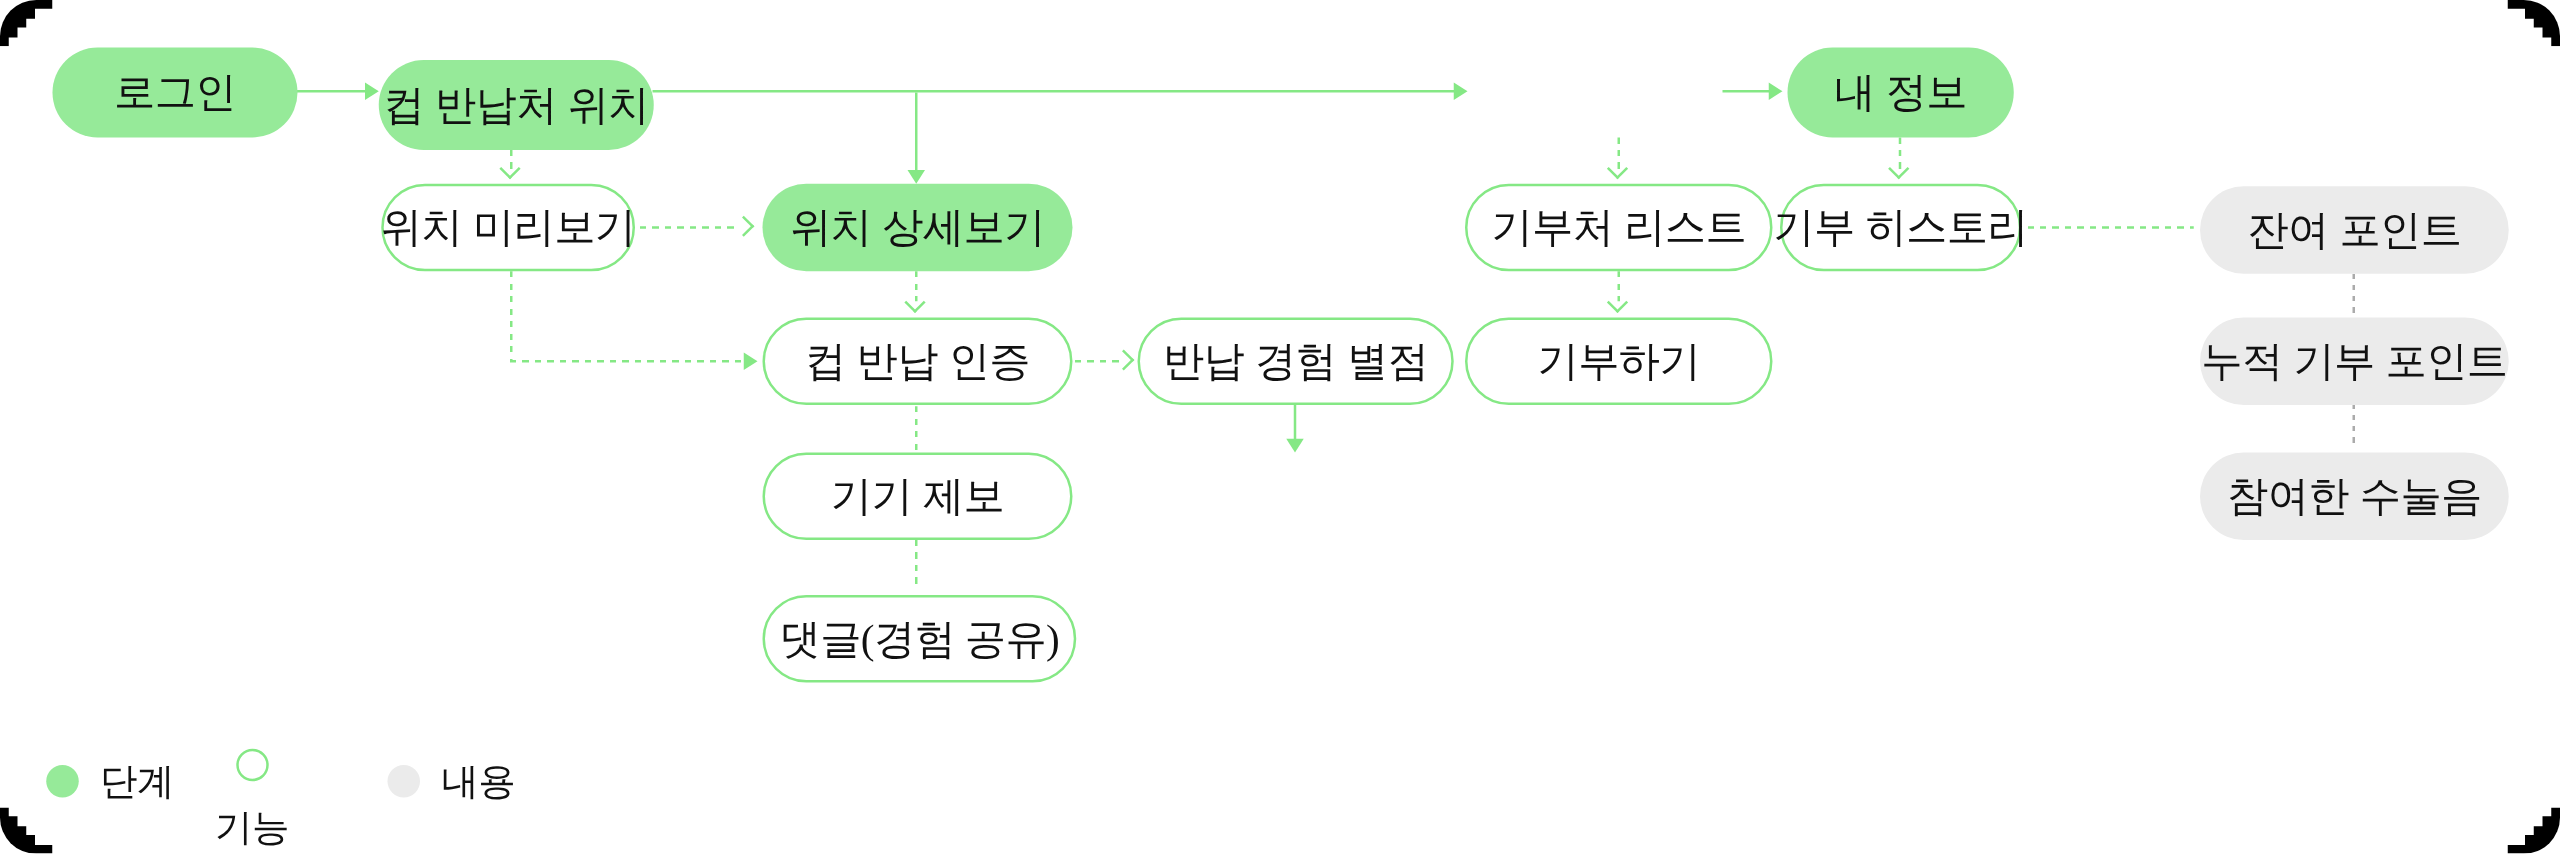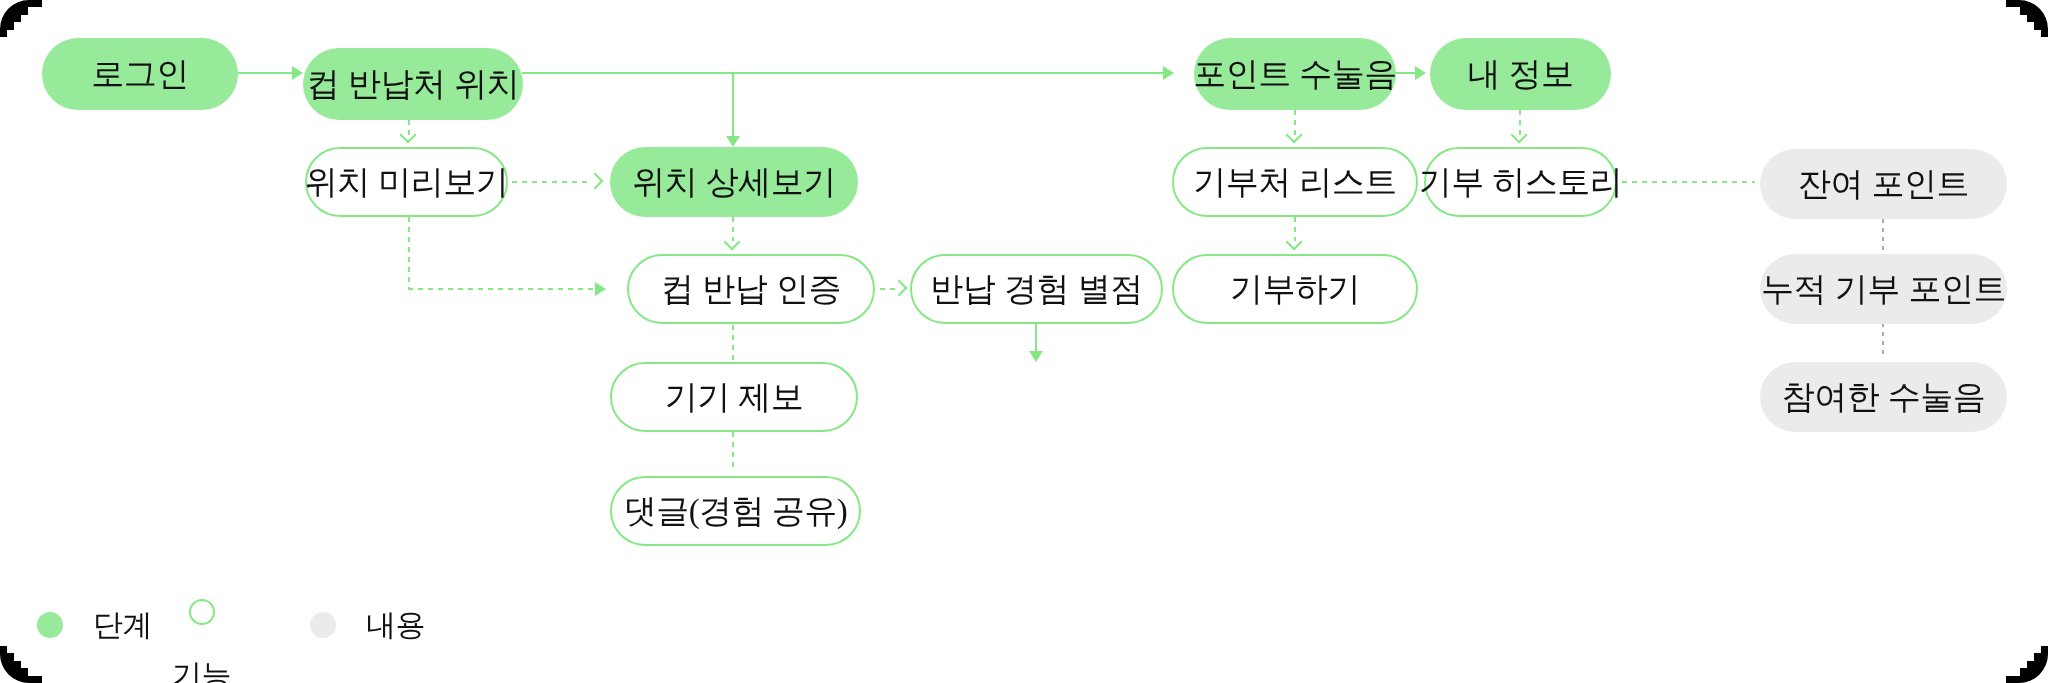--- a/index.html
+++ b/index.html
@@ -19,21 +19,21 @@
   .dash-v{position:absolute;width:2px;background:repeating-linear-gradient(to bottom,#85E885 0 5px,transparent 5px 10px);}
   .dash-h{position:absolute;height:2px;background:repeating-linear-gradient(to right,#85E885 0 5px,transparent 5px 10px);}
   .gdash-v{position:absolute;width:2px;background:repeating-linear-gradient(to bottom,#ABABAB 0 4px,transparent 4px 9px);}
   .tri-r{position:absolute;width:0;height:0;border-top:7px solid transparent;border-bottom:7px solid transparent;border-left:11px solid #85E885;}
   .tri-d{position:absolute;width:0;height:0;border-left:7px solid transparent;border-right:7px solid transparent;border-top:11px solid #85E885;}
   .chev{position:absolute;width:10px;height:10px;border-right:2px solid #85E885;border-bottom:2px solid #85E885;}
   .chev-d{transform:rotate(45deg);}
   .chev-r{transform:rotate(-45deg);}
 
   
-  .legend-item{position:absolute;top:599px;height:52px;display:flex;align-items:center;gap:30px;}
+  .legend-item{position:absolute;top:599px;height:52px;display:flex;align-items:center;gap:17px;}
   .legend-dot{width:26px;height:26px;border-radius:50%;box-sizing:border-box;flex:0 0 auto;}
   .legend-dot.step{background:#96EA99;}
   .legend-dot.function{background:#ffffff;border:2px solid #85E885;}
   .legend-dot.content{background:#EBEBEB;}
   .legend-label{font-size:30px;font-weight:500;letter-spacing:-0.5px;}
 
   
   .corner{position:absolute;width:43px;height:38px;background:#000000;
     clip-path:polygon(0px 0px,42px 0px,42px 7px,28px 7px,28px 15px,21px 15px,21px 22px,14px 22px,14px 30px,7px 30px,7px 37px,0px 37px);}
   .corner.tl{left:0;top:0;}
@@ -91,25 +91,24 @@
 
   <div class="dash-h" style="left:1622px;top:181px;width:133px;"></div>
 
   <div class="gdash-v" style="left:1882px;top:219px;height:32px;"></div>
   <div class="gdash-v" style="left:1882px;top:323px;height:36px;"></div>
 
   <div class="pill step r1" style="left:42px;  top:38px; width:196px;">로그인</div>
   <div class="pill step r1" style="left:303px; top:48px; width:220px;">컵 반납처 위치</div>
   <div class="pill function" style="left:305px; top:147px;width:203px;">위치 미리보기</div>
   <div class="pill step" style="left:610px; top:147px;width:248px;">위치 상세보기</div>
-  <div class="pill function" style="left:627px; top:254px;width:248px;">컵 반납 인증</div>
+  <div class="pill function" style="left:610px; top:254px;width:248px;">컵 반납 인증</div>
   <div class="pill function" style="left:910px; top:254px;width:253px;">반납 경험 별점</div>
   <div class="pill function" style="left:610px; top:362px;width:248px;">기기 제보</div>
   <div class="pill function" style="left:610px; top:476px;width:251px;font-family:Liberation Serif, serif;">댓글(경험 공유)</div>
-  <div class="pill step r1" style="left:1194px;top:38px; width:202px;">포인트 수눌음</div>
   <div class="pill function" style="left:1172px;top:147px;width:246px;">기부처 리스트</div>
   <div class="pill function" style="left:1172px;top:254px;width:246px;">기부하기</div>
   <div class="pill step r1" style="left:1430px;top:38px; width:181px;">내 정보</div>
   <div class="pill function" style="left:1424px;top:147px;width:193px;">기부 히스토리</div>
   <div class="pill content" style="left:1760px;top:149px;width:247px;">잔여 포인트</div>
   <div class="pill content" style="left:1760px;top:254px;width:247px;">누적 기부 포인트</div>
   <div class="pill content" style="left:1760px;top:362px;width:247px;">참여한 수눌음</div>
 
   <div class="legend-item" style="left:37px;">
     <span class="legend-dot step"></span>

